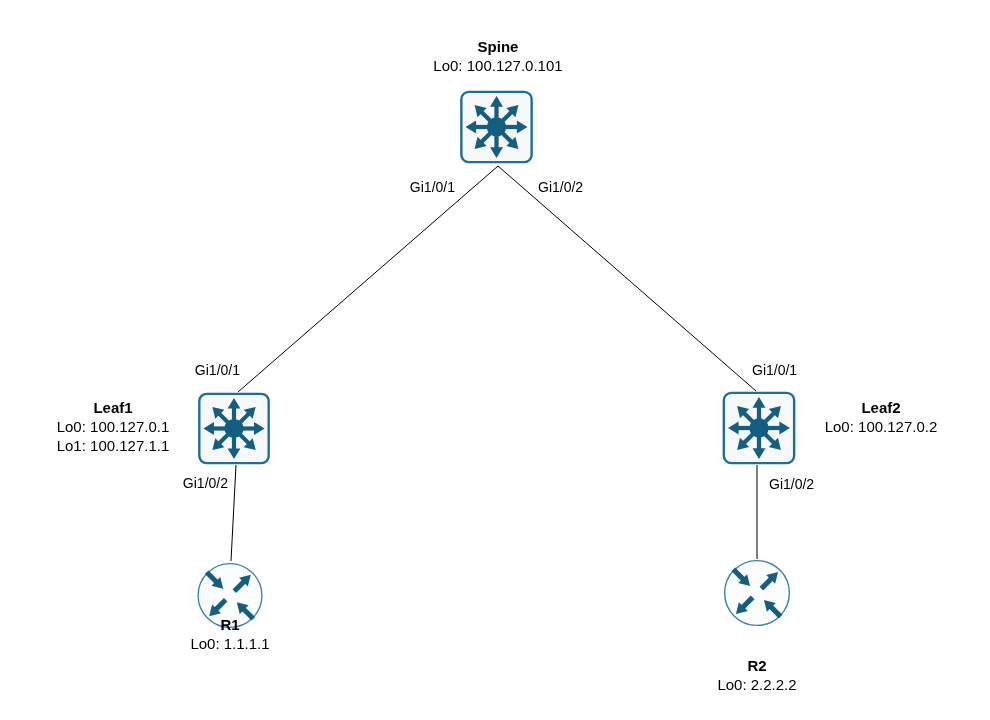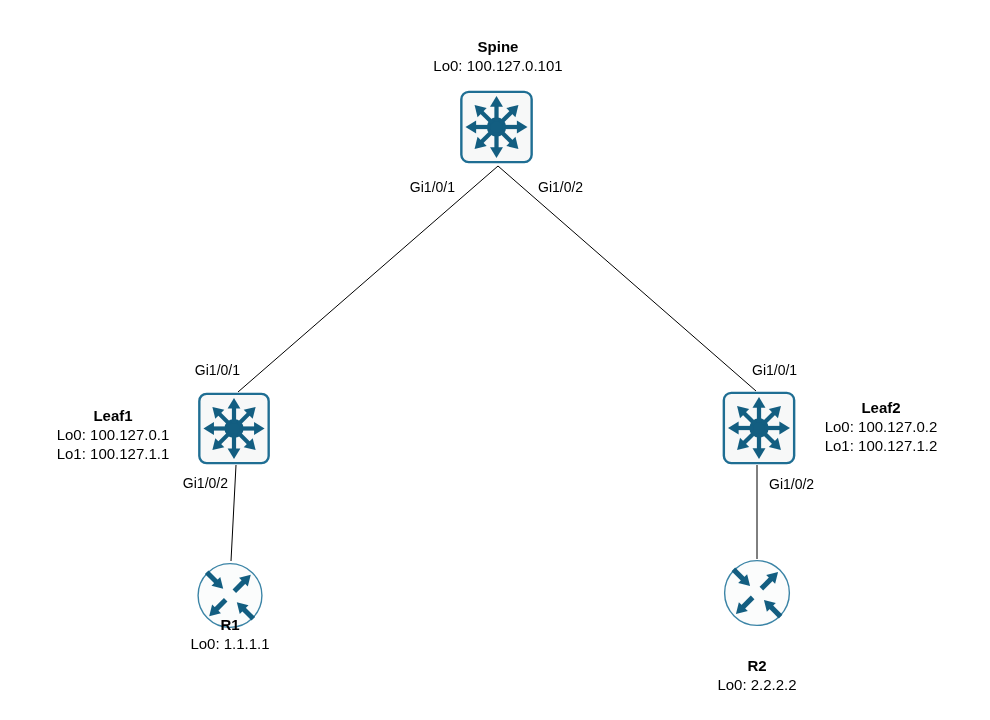--- a/index.html
+++ b/index.html
@@ -18,21 +18,21 @@
 
   
   .pos-spine-icon{left:458px;top:90px;width:77px;height:74px;}
   .pos-leaf1-icon{left:197px;top:392px;width:74px;height:73px;}
   .pos-leaf2-icon{left:721px;top:391px;width:76px;height:74px;}
   .pos-r1-icon{left:195px;top:561px;width:70px;height:69px;}
   .pos-r2-icon{left:722px;top:558px;width:70px;height:70px;}
 
   
   .pos-spine-label{left:377px;top:37px;width:242px;}
-  .pos-leaf1-label{left:13px;top:398px;width:200px;margin-top:8px;}
+  .pos-leaf1-label{left:13px;top:398px;width:200px;}
   .pos-leaf2-label{left:781px;top:398px;width:200px;}
   .pos-r1-label{left:130px;top:615px;width:200px;}
   .pos-r2-label{left:657px;top:656px;width:200px;}
 
   
   .pos-if-spine-left{left:345px;top:179px;}
   .pos-if-spine-right{left:538px;top:179px;}
   .pos-if-leaf1-up{left:130px;top:362px;}
   .pos-if-leaf1-down{left:118px;top:475px;}
   .pos-if-leaf2-up{left:752px;top:362px;}
@@ -131,21 +131,20 @@
   </div>
   <div class="icon pos-leaf1-icon">
     <svg viewBox="0 0 80 80">
         <use href="#icon-mlswitch"></use>
       </svg>
   </div>
 
   <div class="node-label pos-leaf2-label">
     <div class="node-name">Leaf2</div>
     <div>Lo0: 100.127.0.2</div>
-    <div>Lo1: 100.127.1.2</div>
   </div>
   <div class="icon pos-leaf2-icon">
     <svg viewBox="0 0 80 80">
         <use href="#icon-mlswitch"></use>
       </svg>
   </div>
 
   <div class="icon pos-r1-icon">
     <svg viewBox="0 0 80 80">
         <use href="#icon-router"></use>

